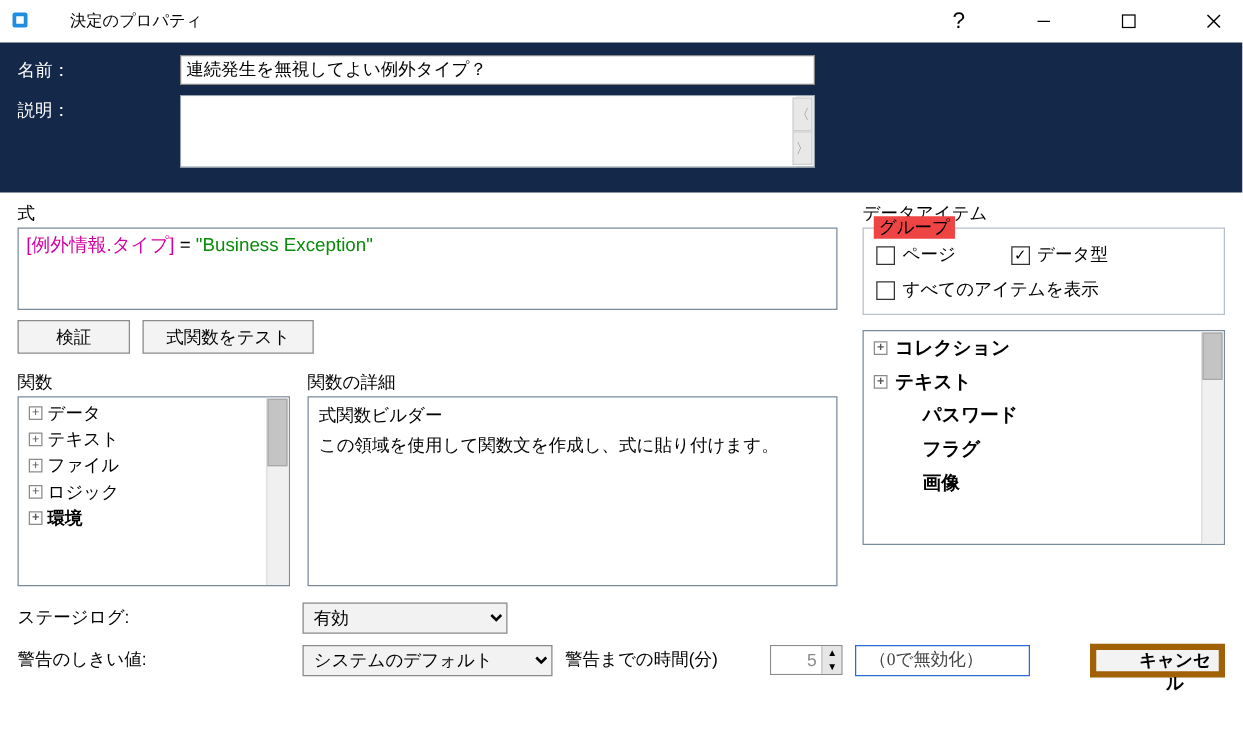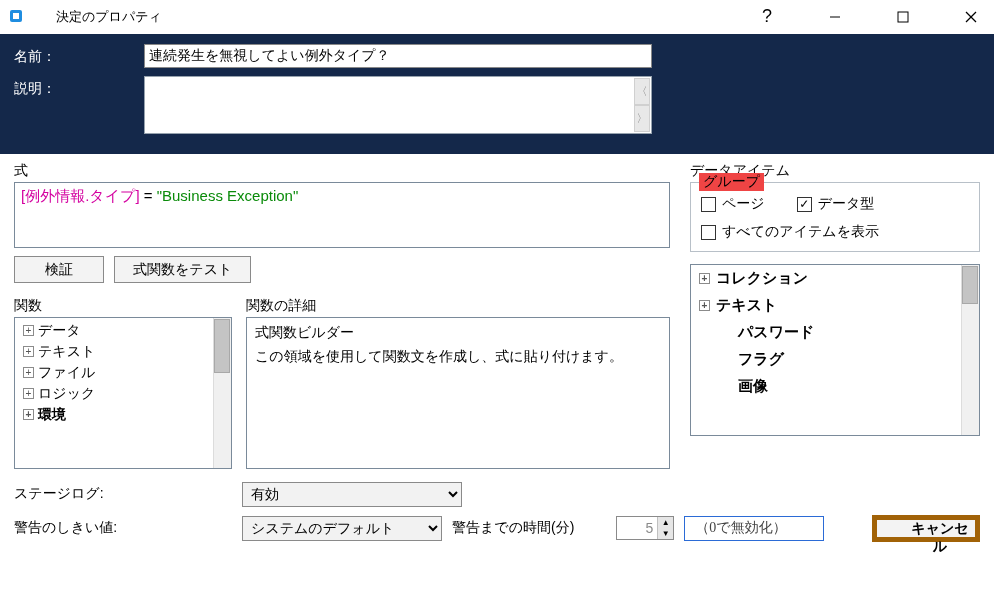--- a/index.html
+++ b/index.html
@@ -25,21 +25,21 @@
   .sect-label { font-size: 14px; color:#000; margin-bottom:2px; }
   .exprbox { width: 656px; height: 66px; border:1px solid #7a8a9a; padding:4px 6px; font-family: Consolas, "Courier New", monospace; font-size: 15px; background:#fff; }
   .exprbox .br1 { color:#d400a0; }
   .exprbox .op  { color:#000; }
   .exprbox .str { color:#0a8b0a; }
   .btnrow { margin-top:8px; display:flex; gap:10px; }
   button.stdbtn { height:27px; padding: 0 18px; font-size:14px; background:#f3f3f3; border:1px solid #8a8a8a; cursor:pointer; }
   button.stdbtn.wide { padding:0 30px; }
   .groupbox { border:1px solid #b8c0c8; padding:6px 10px 10px 10px; position:relative; margin-top:2px; }
   .groupbox .legend { position:absolute; top:-10px; left:8px; background:#ef4444; padding:0 4px; font-size:14px; }
-  .chkline { display:flex; gap:32px; margin-top:6px; align-items:flex-end; }
+  .chkline { display:flex; gap:44px; margin-top:6px; align-items:flex-end; }
   .chkline.single { margin-top:10px; }
   .chk { display:flex; align-items:center; gap:6px; font-size:14px; cursor:pointer; }
   .chk .box { width:15px; height:15px; border:1px solid #333; display:inline-flex; align-items:center; justify-content:center; font-size:12px; line-height:1; }
   .panels { display:flex; gap:14px; margin-top:14px; }
   .panels .plabel { font-size:14px; margin-bottom:2px; }
   .funcpanel { width:218px; }
   .detailpanel { width:424px; }
   .treebox { border:1px solid #7a8a9a; height:152px; background:#fff; position:relative; overflow:hidden; }
   .treebox .inner { padding:2px 2px; }
   .treebox .sbtrack { position:absolute; right:0; top:0; width:18px; height:100%; background:#f0f0f0; border-left:1px solid #dcdcdc; }
@@ -218,21 +218,21 @@
         <div class="sbtrack"></div>
         <div class="sbthumb"></div>
       </div>
     </div>
   </div>
 </div>
 
 <div class="bottom">
   <div class="brow">
     <div class="blabel">ステージログ:</div>
-    <select class="stdsel" style="width:220px">
+    <select class="stdsel" style="width:164px">
       <option>有効</option>
     </select>
   </div>
   <div class="brow">
     <div class="blabel">警告のしきい値:</div>
     <select class="stdsel" style="width:200px">
       <option>システムのデフォルト</option>
     </select>
     <span>警告までの時間(分)</span>
     <div style="flex:0 0 22px"></div>

